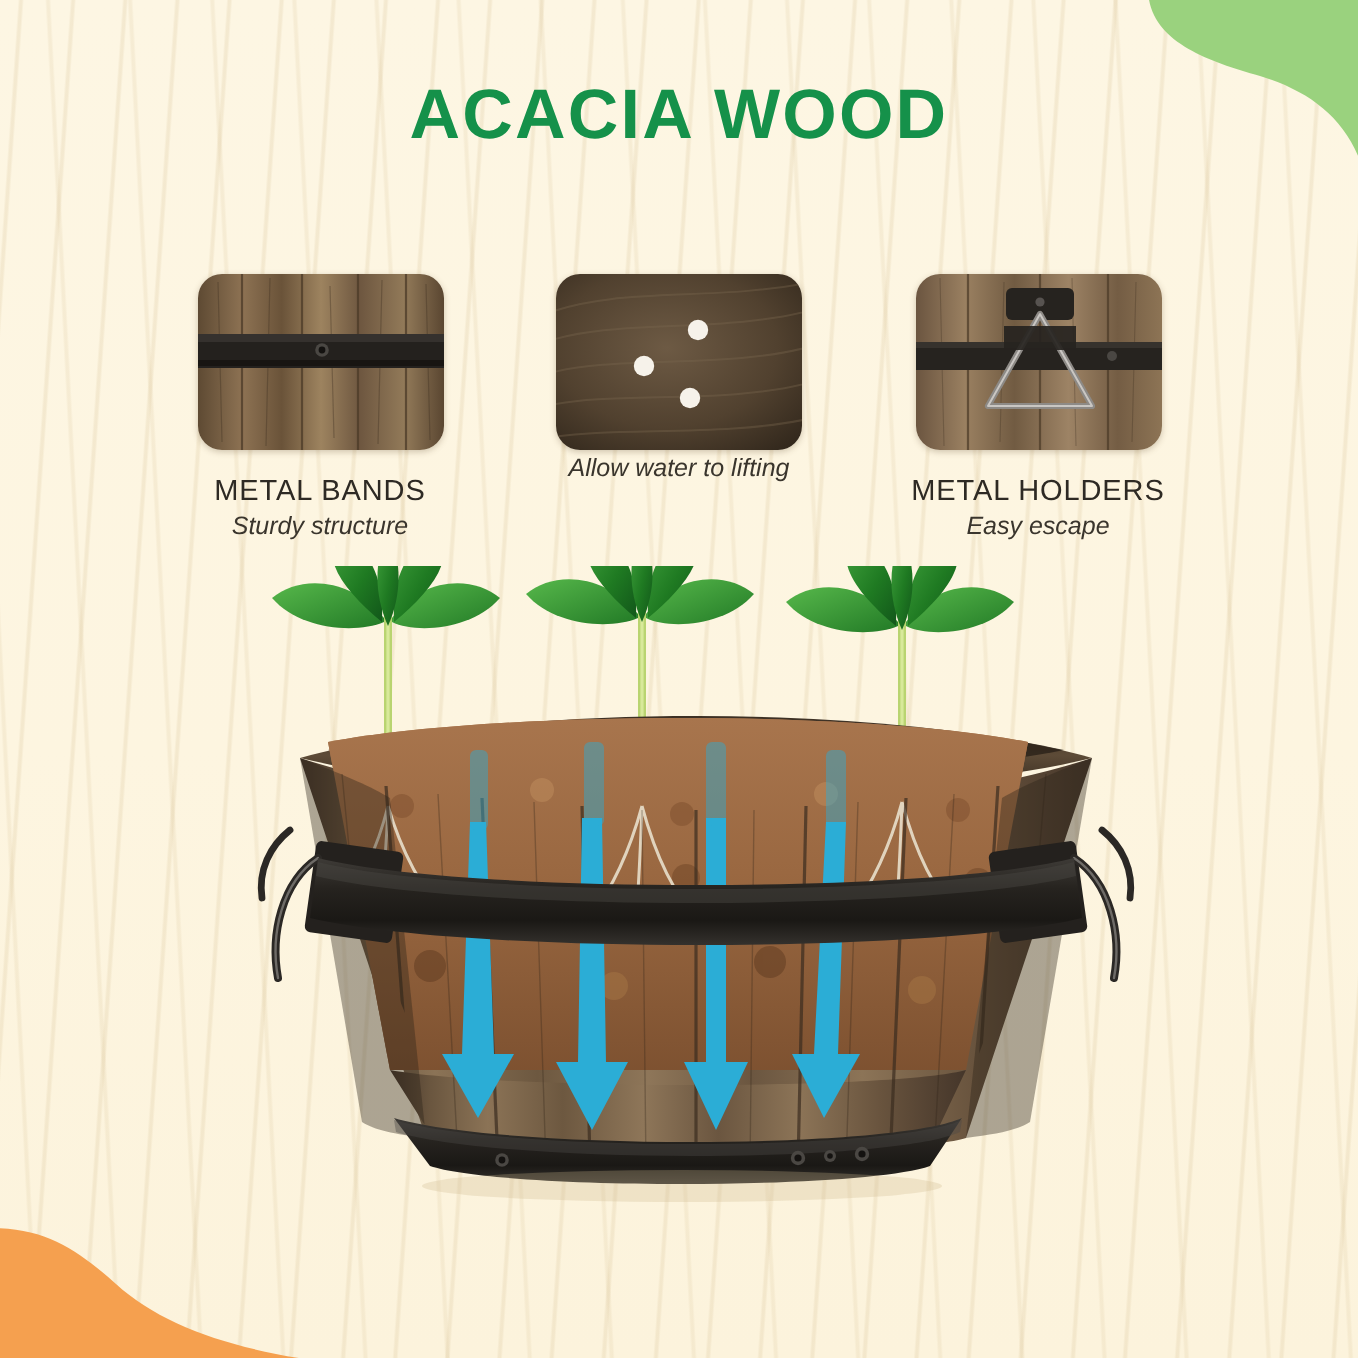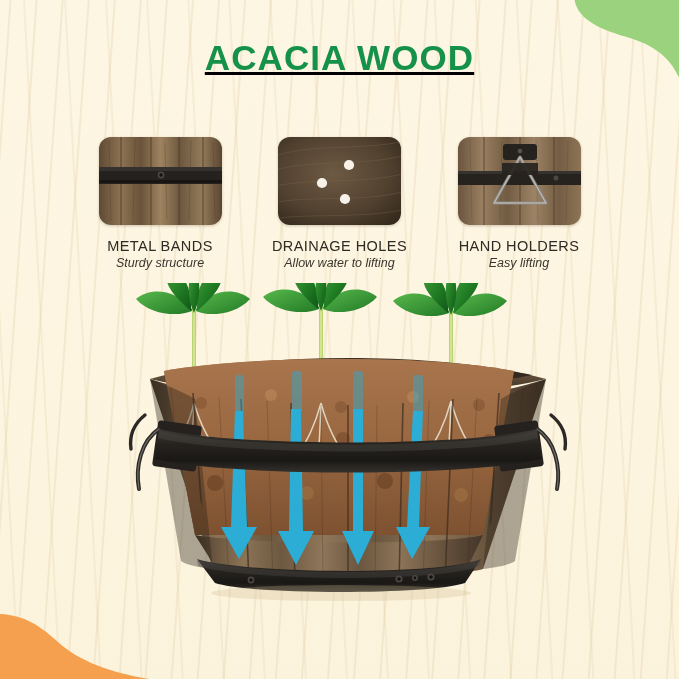--- a/index.html
+++ b/index.html
@@ -26,21 +26,21 @@
         rgba(230,214,180,0.00) 20px,
         rgba(230,214,180,0.00) 41px),
       linear-gradient(180deg,#fdf6e3 0%,#fdf5e0 55%,#fcf3dc 100%);
   }
 
   
   .blob{position:absolute;}
   .blob svg{display:block;}
 
   
-  .header{position:absolute;left:0;top:40px;width:679px;text-align:center;text-decoration:underline;}
+  .header{position:absolute;left:0;top:40px;width:679px;text-align:center;}
   .title{
     font-size:35px;font-weight:bold;letter-spacing:1.1px;
     color:#15914a;line-height:1.05;margin:0;
   }
   .subtitle{
     font-size:27px;font-style:italic;font-weight:normal;
     color:#15914a;letter-spacing:0.2px;margin:5px 0 0 0;
   }
 
   
@@ -146,21 +146,20 @@
             <path d="M-5 34 C28 22, 84 30, 128 18"></path>
             <path d="M-5 50 C30 40, 86 48, 128 36"></path>
             <path d="M-5 66 C30 58, 84 66, 128 54"></path>
             <path d="M-5 82 C30 76, 84 82, 128 72"></path>
           </g>
           <circle cx="71" cy="28" r="5.1" fill="#f6f2ea"></circle>
           <circle cx="44" cy="46" r="5.1" fill="#f6f2ea"></circle>
           <circle cx="67" cy="62" r="5.1" fill="#f6f2ea"></circle>
         </svg>
       </div>
-      <div class="c-title">DRAINAGE HOLES</div>
       <div class="c-sub">Allow water to lifting</div>
     </div>
 
     <div class="card">
       <div class="thumb">
         <svg viewBox="0 0 123 88" preserveAspectRatio="none">
           <defs>
             <linearGradient id="wb3" x1="0" y1="0" x2="1" y2="0">
               <stop offset="0" stop-color="#6b5540"></stop>
               <stop offset=".2" stop-color="#9a8061"></stop>
@@ -185,22 +184,22 @@
           <rect x="0" y="34" width="123" height="14" fill="#26231f"></rect>
           <rect x="0" y="34" width="123" height="3" fill="#3c3833" opacity=".75"></rect>
           <circle cx="98" cy="41" r="2.5" fill="#4a4743"></circle>
           <rect x="45" y="7" width="34" height="16" rx="3" fill="#26231f"></rect>
           <circle cx="62" cy="14" r="2.3" fill="#575350"></circle>
           <path d="M62 20 L36 66 L88 66 Z" fill="none" stroke="#8d8a86" stroke-width="3.1" stroke-linejoin="round"></path>
           <path d="M62 20 L36 66 L88 66 Z" fill="none" stroke="#c9c6c2" stroke-width="1" stroke-linejoin="round"></path>
           <rect x="44" y="26" width="36" height="12" fill="#26231f" opacity=".92"></rect>
         </svg>
       </div>
-      <div class="c-title">HAND HOLDERS</div>
-      <div class="c-sub">Easy lifting</div>
+      <div class="c-title">METAL HOLDERS</div>
+      <div class="c-sub">Easy escape</div>
     </div>
   </div>
 
   <div class="hero">
     <svg width="679" height="360" viewBox="0 0 679 360">
       <defs>
 
         <linearGradient id="soilG" x1="0" y1="0" x2="0" y2="1">
           <stop offset="0" stop-color="#a9764e"></stop>
           <stop offset=".45" stop-color="#9a6841"></stop>

